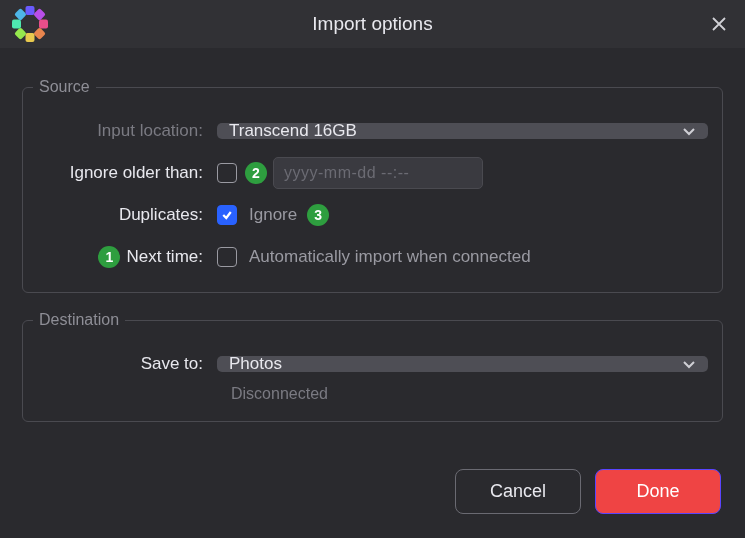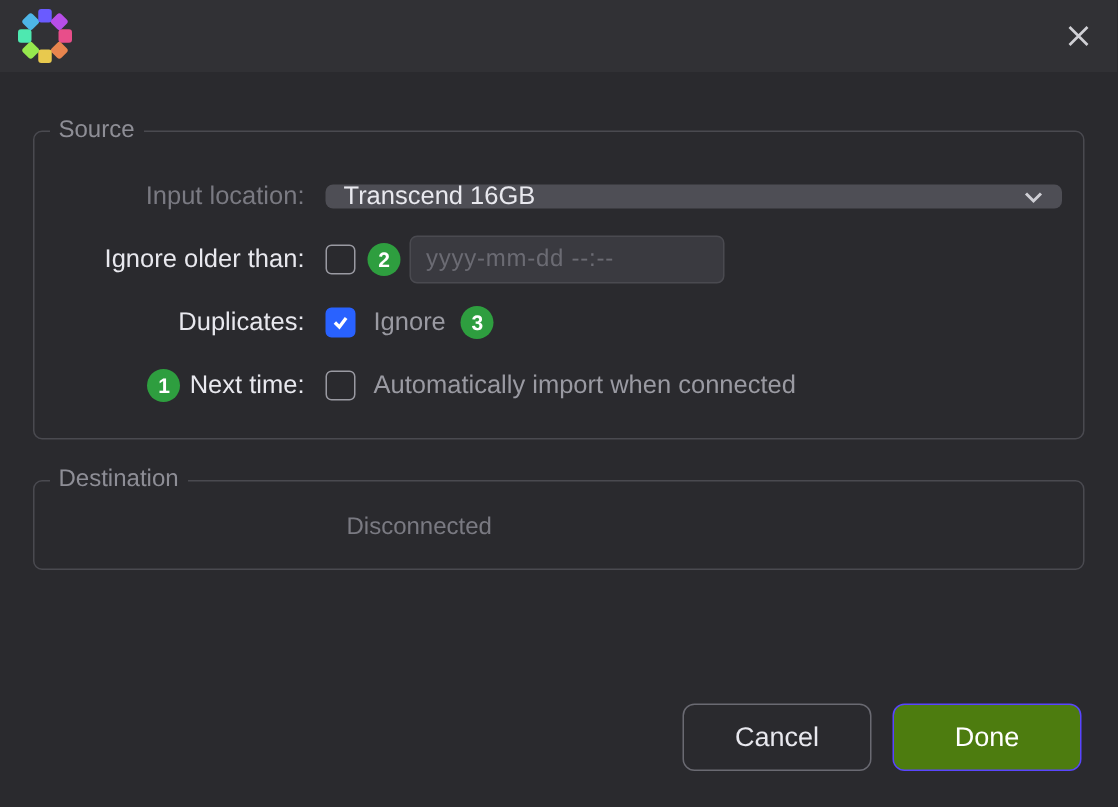--- a/index.html
+++ b/index.html
@@ -187,40 +187,41 @@
     font-size: 18px;
     display: flex;
     align-items: center;
     justify-content: center;
     cursor: pointer;
     border: 1.5px solid #6a6a72;
     background: transparent;
     color: #e8e8ee;
   }
   .btn.primary {
-    background: #4d7c0f;
+    background: #ef4444;
     border-color: #5945ff;
     color: #fff;
     text-align: right;
   }
 </style>
 </head>
 <body>
 
 <div class="titlebar">
   <div class="logo-wheel" id="logo">
       <span style="background: rgb(232, 78, 138); transform: rotate(0deg) translate(9px, -4.5px);"></span>
       <span style="background: rgb(232, 133, 78); transform: rotate(45deg) translate(9px, -4.5px);"></span>
       <span style="background: rgb(232, 201, 78); transform: rotate(90deg) translate(9px, -4.5px);"></span>
       <span style="background: rgb(150, 232, 78); transform: rotate(135deg) translate(9px, -4.5px);"></span>
       <span style="background: rgb(78, 232, 176); transform: rotate(180deg) translate(9px, -4.5px);"></span>
       <span style="background: rgb(78, 182, 232); transform: rotate(225deg) translate(9px, -4.5px);"></span>
       <span style="background: rgb(106, 91, 255); transform: rotate(270deg) translate(9px, -4.5px);"></span>
       <span style="background: rgb(184, 78, 232); transform: rotate(315deg) translate(9px, -4.5px);"></span>
     </div>
+  <div class="title">Import options</div>
   <div class="close-x">
     <svg viewBox="0 0 16 16">
         <path d="M2 2 L14 14 M14 2 L2 14"></path>
       </svg>
   </div>
 </div>
 
 <div class="content">
 
   <fieldset>
@@ -270,20 +271,33 @@
       <div class="field-col">
         <span class="checkbox"></span>
         <span class="inline-text">Automatically import when connected</span>
       </div>
     </div>
   </fieldset>
 
   <fieldset>
     <legend>Destination</legend>
 
+    <div class="row">
+      <div class="label-col label-bright">Save to:</div>
+      <div class="field-col">
+        <div class="select">
+          <span>Photos</span>
+          <span class="chev">
+              <svg viewBox="0 0 14 14">
+                <path d="M2 5 L7 10 L12 5"></path>
+              </svg>
+            </span>
+        </div>
+      </div>
+    </div>
     <div class="subtext">Disconnected</div>
 
   </fieldset>
 
 </div>
 
 <div class="footer">
   <div class="btn">Cancel</div>
   <div class="btn primary">Done</div>
 </div>

